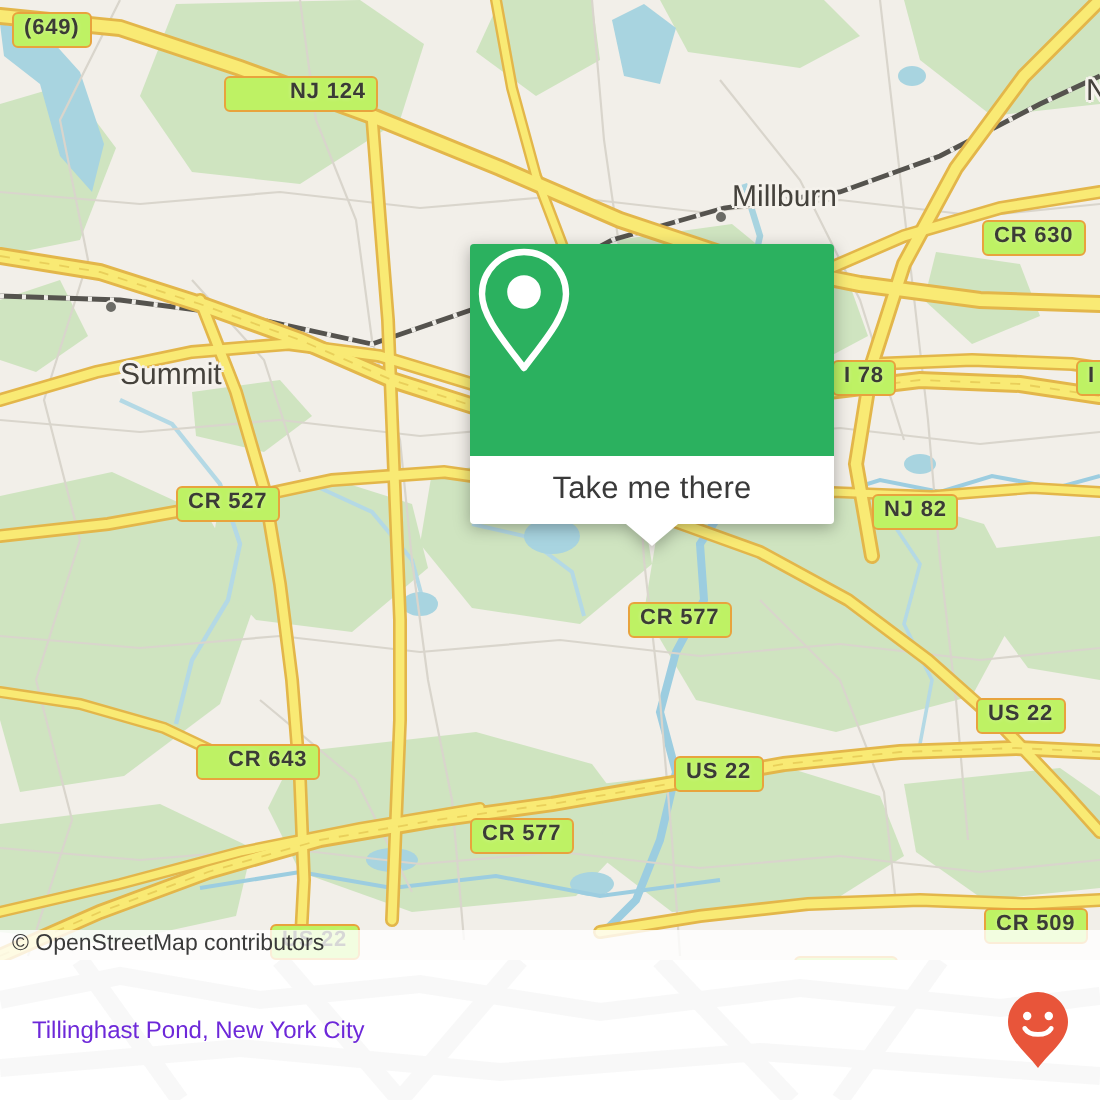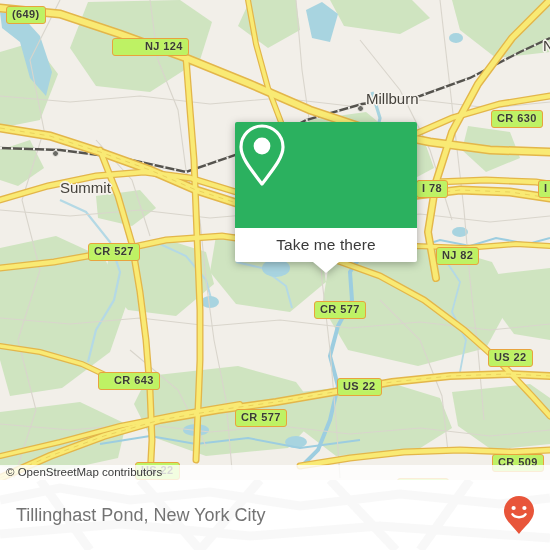--- a/index.html
+++ b/index.html
@@ -86,21 +86,21 @@
   }
 
   
   #footer{
     position:absolute;left:0;top:480px;width:550px;height:70px;
     background:#ffffff;overflow:hidden;
   }
   #footer-watermark{position:absolute;left:0;top:-480px;opacity:.055;}
   #footer-title{
     position:absolute;left:16px;top:50%;transform:translateY(-50%);
-    font-size:18px;color:#737373;white-space:nowrap;
+    font-size:12px;color:#6d28d9;white-space:nowrap;
   }
   #brand{
     position:absolute;right:14px;top:50%;transform:translateY(-50%);
     display:flex;align-items:center;gap:2px;
   }
   #brand-word{
     font-size:31px;color:#1b1b1b;letter-spacing:-0.8px;
     font-weight:bold;line-height:31px;
   }
 </style>

